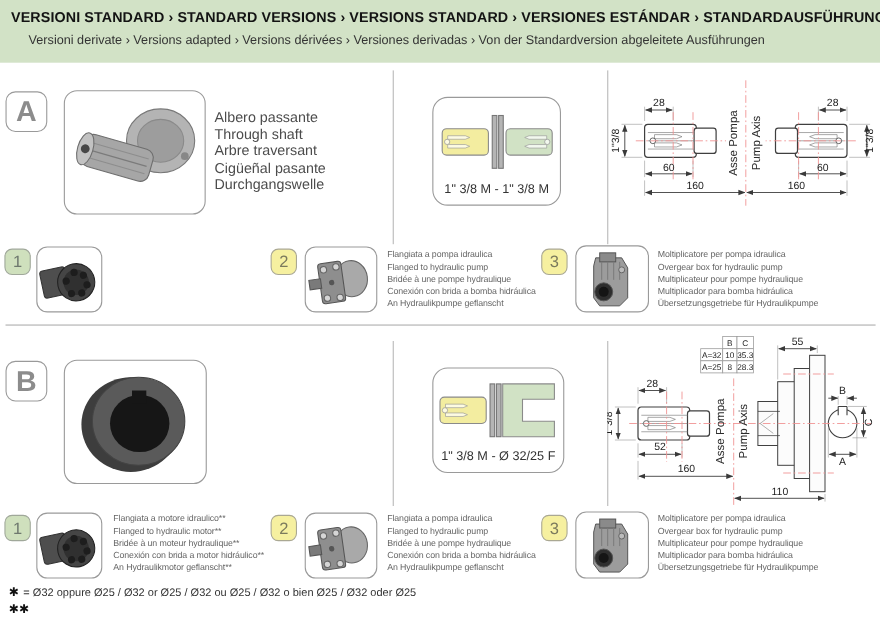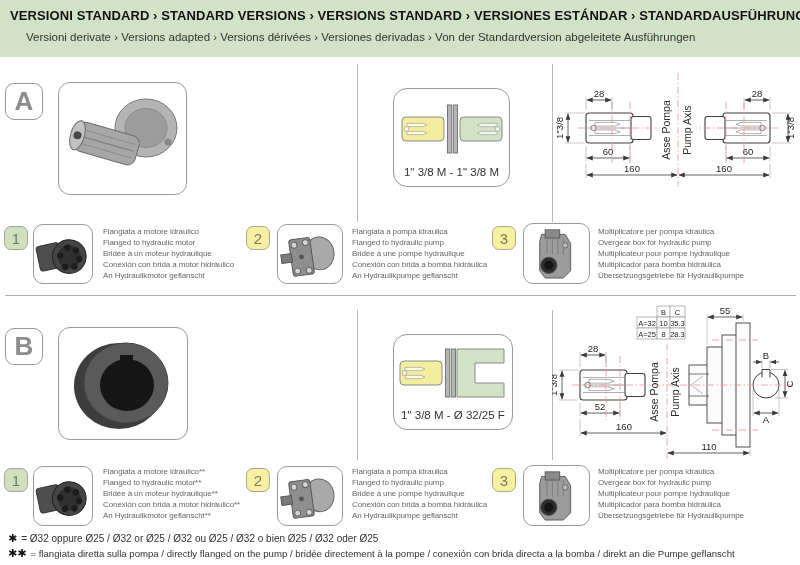--- a/index.html
+++ b/index.html
@@ -67,20 +67,27 @@
         <rect x="14" y="47" width="64" height="30" rx="8" fill="#a6a6a6" stroke="#6e6e6e"></rect>
         <line x1="18" y1="55" x2="74" y2="55" stroke="#8d8d8d"></line>
         <line x1="18" y1="62" x2="74" y2="62" stroke="#7b7b7b"></line>
         <line x1="18" y1="69" x2="74" y2="69" stroke="#8d8d8d"></line>
         <ellipse cx="16" cy="62" rx="7" ry="15" fill="#c2c2c2" stroke="#6e6e6e"></ellipse>
         <circle cx="16" cy="62" r="4" fill="#474747"></circle>
       </g>
     </svg>
   </div>
 
+  <div class="desc" style="left:195px;top:99px">
+    <div>Albero passante</div>
+    <div>Through shaft</div>
+    <div>Arbre traversant</div>
+    <div>Cigüeñal pasante</div>
+    <div>Durchgangswelle</div>
+  </div>
 
   <div class="vline" style="left:357px;top:64px;height:158px"></div>
   <div class="vline" style="left:552px;top:64px;height:158px"></div>
 
   <div class="cplbox" style="left:393px;top:88px;width:117px;height:99px">
     <svg width="116" height="68" viewBox="0 0 116 68" style="margin-top:6px">
       <rect x="8" y="22" width="42" height="24" rx="4" fill="#f3eda0" stroke="#8a8a8a"></rect>
       <path d="M13,28.4 h16 l4,1.6 l-4,1.6 h-16 z" fill="#fdfbe2" stroke="#999" stroke-width=".6"></path>
       <path d="M13,36.4 h16 l4,1.6 l-4,1.6 h-16 z" fill="#fdfbe2" stroke="#999" stroke-width=".6"></path>
       <circle cx="12.5" cy="34" r="2.4" fill="#fdfbe2" stroke="#999" stroke-width=".7"></circle>
@@ -156,27 +163,20 @@
         <circle cx="34" cy="33" r="12" fill="#303030"></circle>
         <circle cx="34" cy="23.5" r="3.4" fill="#1d1d1d"></circle>
           <circle cx="42" cy="28" r="3.4" fill="#1d1d1d"></circle>
         <circle cx="43.5" cy="37.5" r="3.4" fill="#1d1d1d"></circle>
           <circle cx="37" cy="44" r="3.4" fill="#1d1d1d"></circle>
         <circle cx="27.5" cy="42.5" r="3.4" fill="#1d1d1d"></circle>
           <circle cx="25" cy="30" r="3.4" fill="#1d1d1d"></circle>
       </g>
     </svg>
   </div>
-  <div class="caps" style="left:103px;top:226px">
-    <div>Flangiata a motore idraulico</div>
-    <div>Flanged to hydraulic motor</div>
-    <div>Bridée à un moteur hydraulique</div>
-    <div>Conexión con brida a motor hidráulico</div>
-    <div>An Hydraulikmotor geflanscht</div>
-  </div>
 
   <div class="badge y" style="left:246px;top:226px">2</div>
   <div class="itemphoto" style="left:277px;top:224px;width:66px;height:60px">
     <svg width="62" height="56" viewBox="0 0 64 58">
       <g transform="rotate(-8 30 30)">
         <ellipse cx="42" cy="30" rx="15" ry="17" fill="#a9a9a9" stroke="#666"></ellipse>
         <rect x="12" y="12" width="22" height="38" rx="3" fill="#8e8e8e" stroke="#555"></rect>
         <circle cx="17" cy="18" r="3" fill="#d5d5d5" stroke="#666"></circle>
           <circle cx="29" cy="17" r="3" fill="#d5d5d5" stroke="#666"></circle>
         <circle cx="17" cy="45" r="3" fill="#d5d5d5" stroke="#666"></circle>
@@ -410,16 +410,15 @@
     <div>Multiplicador para bomba hidráulica</div>
     <div>Übersetzungsgetriebe für Hydraulikpumpe</div>
   </div>
 
   <div class="foot foot1" style="left:8px;top:532px">
     <span class="sym">✱</span>
     <span class="txt">= Ø32 oppure Ø25 / Ø32 or Ø25 / Ø32 ou Ø25 / Ø32 o bien Ø25 / Ø32 oder Ø25</span>
   </div>
   <div class="foot foot2" style="left:8px;top:547px">
     <span class="sym">✱✱</span>
-    <span class="txt">=  flangiata diretta sulla pompa / directly flanged on the pump / bridée directement à la pompe / conexión con brida directa a la bomba  / direkt an die Pumpe geflanscht</span>
   </div>
 
 </div>
 
 </body></html>

